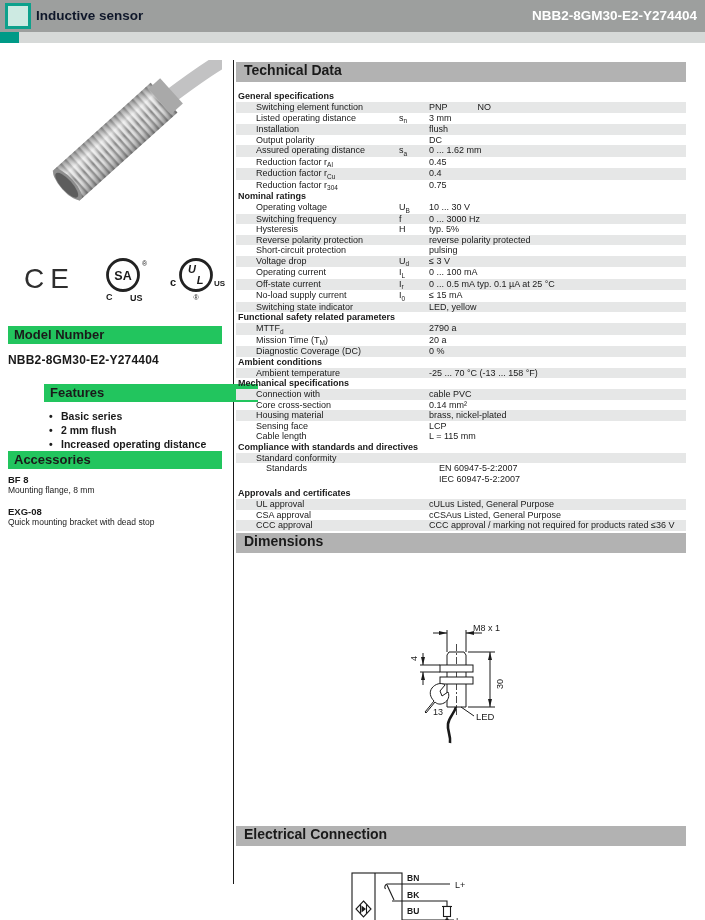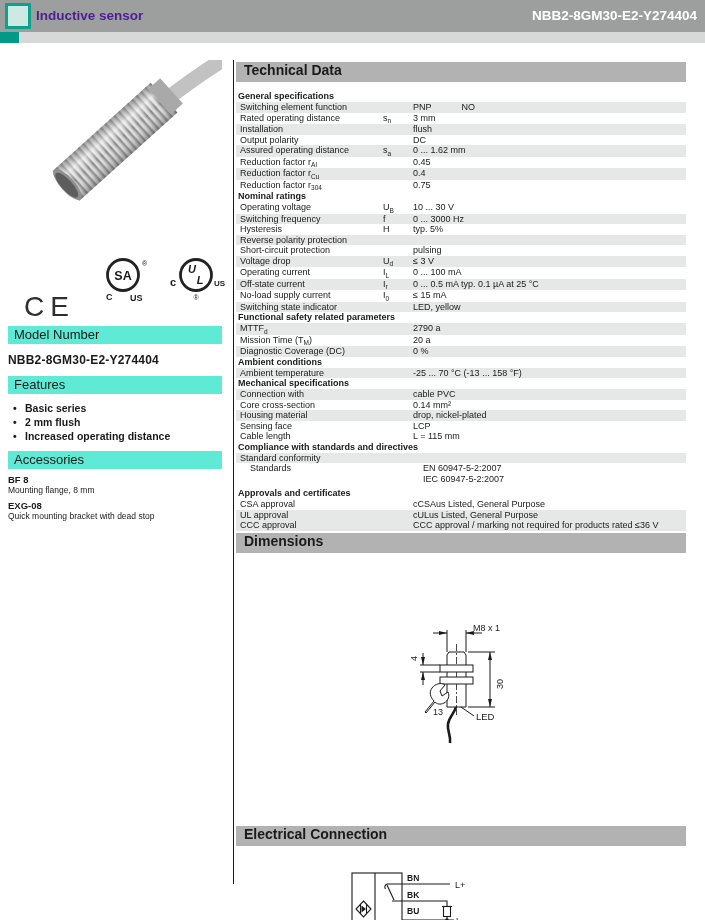--- a/index.html
+++ b/index.html
@@ -1,49 +1,49 @@
 <!DOCTYPE html>
 <html><head>
 <meta charset="utf-8">
 <style>
   html,body{margin:0;padding:0;background:#fff;}
   .page{position:relative;width:705px;height:920px;background:#fff;overflow:hidden;
         font-family:"Liberation Sans",sans-serif;color:#1a1a1a;}
   
   .topbar{position:absolute;left:0;top:0;width:705px;height:32px;background:#9d9f9e;}
   .topbar .logo{position:absolute;left:5px;top:3px;width:20px;height:20px;background:#cdeae2;border:3px solid #0da18c;}
-  .topbar .ttl{position:absolute;left:36px;top:0;line-height:32px;font-size:13.5px;font-weight:bold;color:#4c1d95;}
+  .topbar .ttl{position:absolute;left:36px;top:0;line-height:32px;font-size:13.5px;font-weight:bold;color:#0f172a;}
   .topbar .mdl{position:absolute;right:8px;top:0;line-height:32px;font-size:13.5px;font-weight:bold;color:#fff;}
   .substrip{position:absolute;left:0;top:32px;width:705px;height:11px;background:#d6d9d8;}
   .substrip .teal{position:absolute;left:0;top:0;width:19px;height:11px;background:#009a87;}
   
   .divider{position:absolute;left:233px;top:60px;width:1px;height:824px;background:#1a1a1a;}
   .leftcol{position:absolute;left:8px;top:60px;width:214px;}
   .rightcol{position:absolute;left:236px;top:62px;width:450px;}
   
   .photo{position:absolute;left:0;top:0;width:214px;height:170px;}
   .marks{position:absolute;left:0;top:195px;width:214px;height:48px;}
-  .ce{position:absolute;left:16px;top:8px;font-size:28px;font-weight:400;letter-spacing:6px;color:#2e2e2e;margin-top:28px;}
+  .ce{position:absolute;left:16px;top:8px;font-size:28px;font-weight:400;letter-spacing:6px;color:#2e2e2e;}
   .csa{position:absolute;left:90px;top:0;}
   .ulm{position:absolute;left:160px;top:0;}
   .lsec{position:absolute;left:0;width:214px;}
-  .lbar{height:18px;line-height:18px;background:#5eead4;font-size:13px;font-weight:normal;padding-left:6px;}
+  .lbar{height:18px;line-height:18px;background:#22c55e;font-size:13px;font-weight:bold;padding-left:6px;}
   .model-val{margin-top:9px;font-size:12px;font-weight:bold;letter-spacing:.2px;}
   .feat-list{margin-top:7px;}
   .feat-item{display:flex;font-size:10.5px;font-weight:bold;line-height:14px;}
   .feat-item .blt{width:12px;padding-left:5px;flex:none;}
   .acc-list{margin-top:5px;}
   .acc-name{font-size:9.5px;font-weight:bold;line-height:11px;}
   .acc-desc{font-size:8.5px;line-height:10px;}
-  .acc-item + .acc-item{margin-top:5px;}
+  .acc-item + .acc-item{margin-top:11px;}
   
   .rbar{height:20px;line-height:17px;background:#b2b2b2;font-size:14px;font-weight:bold;padding-left:8px;margin-bottom:9px;}
   .t-sec{font-weight:bold;font-size:9px;line-height:11px;padding-left:2px;}
   .t-sec.gap-top{margin-top:4px;}
-  .t-row{display:flex;min-height:10.5px;line-height:10.5px;font-size:9px;padding-left:4px;}
+  .t-row{display:flex;min-height:10.5px;line-height:10.5px;font-size:9px;padding-left:20px;}
   .t-row.shade{background:#e6e7e7;}
   .t-label{width:143px;flex:none;white-space:nowrap;overflow:hidden;}
   .t-label.ind2{padding-left:10px;}
   .t-sym{width:30px;flex:none;}
   .t-val{flex:1;white-space:nowrap;}
   .t-val .v2{margin-left:30px;}
   .sub{font-size:6.5px;position:relative;top:2.5px;}
   .dims{position:absolute;left:0;top:471px;width:450px;}
   .elec{position:absolute;left:0;top:764px;width:450px;}
   .dims svg,.elec svg{position:absolute;}
@@ -110,21 +110,21 @@
         <text x="46" y="31" font-size="8" font-weight="bold">US</text>
         <text x="28" y="45" font-size="7" text-anchor="middle">®</text>
       </svg>
     </div>
 
     <div class="lsec" style="top:266px;">
       <div class="lbar">Model Number</div>
       <div class="model-val">NBB2-8GM30-E2-Y274404</div>
     </div>
 
-    <div class="lsec" style="top:316px;">
+    <div class="lsec" style="top:324px;margin-left:36px;">
       <div class="lbar">Features</div>
       <div class="feat-list">
         <div class="feat-item">
             <span class="blt">•</span>
             <span>Basic series</span>
           </div>
         <div class="feat-item">
             <span class="blt">•</span>
             <span>2 mm flush</span>
           </div>
@@ -153,21 +153,21 @@
   <div class="rightcol">
     <div class="rbar">Technical Data</div>
     <div>
         <div class="t-sec">General specifications</div>
         <div class="t-row shade">
           <div class="t-label"><span>Switching element function</span></div>
           <div class="t-sym"></div>
           <div class="t-val"><span>PNP</span><span class="v2">NO</span></div>
         </div>
         <div class="t-row">
-          <div class="t-label"><span>Rated operating distance</span></div>
+          <div class="t-label"><span>Listed operating distance</span></div>
           <div class="t-sym"><span>s</span><span class="sub">n</span></div>
           <div class="t-val"><span>3 mm</span></div>
         </div>
         <div class="t-row shade">
           <div class="t-label"><span>Installation</span></div>
           <div class="t-sym"></div>
           <div class="t-val"><span>flush</span></div>
         </div>
         <div class="t-row">
           <div class="t-label"><span>Output polarity</span></div>
@@ -206,20 +206,21 @@
           <div class="t-val"><span>0 ... 3000 Hz</span></div>
         </div>
         <div class="t-row">
           <div class="t-label"><span>Hysteresis</span></div>
           <div class="t-sym"><span>H</span></div>
           <div class="t-val"><span>typ. 5%</span></div>
         </div>
         <div class="t-row shade">
           <div class="t-label"><span>Reverse polarity protection</span></div>
           <div class="t-sym"></div>
+          <div class="t-val"><span>reverse polarity protected</span></div>
         </div>
         <div class="t-row">
           <div class="t-label"><span>Short-circuit protection</span></div>
           <div class="t-sym"></div>
           <div class="t-val"><span>pulsing</span></div>
         </div>
         <div class="t-row shade">
           <div class="t-label"><span>Voltage drop</span></div>
           <div class="t-sym"><span>U</span><span class="sub">d</span></div>
           <div class="t-val"><span>≤ 3 V</span></div>
@@ -273,21 +274,21 @@
           <div class="t-val"><span>cable PVC</span></div>
         </div>
         <div class="t-row">
           <div class="t-label"><span>Core cross-section</span></div>
           <div class="t-sym"></div>
           <div class="t-val"><span>0.14 mm²</span></div>
         </div>
         <div class="t-row shade">
           <div class="t-label"><span>Housing material</span></div>
           <div class="t-sym"></div>
-          <div class="t-val"><span>drop, nickel-plated</span></div>
+          <div class="t-val"><span>brass, nickel-plated</span></div>
         </div>
         <div class="t-row">
           <div class="t-label"><span>Sensing face</span></div>
           <div class="t-sym"></div>
           <div class="t-val"><span>LCP</span></div>
         </div>
         <div class="t-row">
           <div class="t-label"><span>Cable length</span></div>
           <div class="t-sym"></div>
           <div class="t-val"><span>L = 115 mm</span></div>
@@ -300,29 +301,29 @@
         </div>
         <div class="t-row">
           <div class="t-label ind2"><span>Standards</span></div>
           <div class="t-sym"></div>
           <div class="t-val">
             <div>EN 60947-5-2:2007</div>
             <div>IEC 60947-5-2:2007</div>
           </div>
         </div>
         <div class="t-sec gap-top">Approvals and certificates</div>
+        <div class="t-row shade">
+          <div class="t-label"><span>UL approval</span></div>
+          <div class="t-sym"></div>
+          <div class="t-val"><span>cULus Listed, General Purpose</span></div>
+        </div>
         <div class="t-row">
           <div class="t-label"><span>CSA approval</span></div>
           <div class="t-sym"></div>
           <div class="t-val"><span>cCSAus Listed, General Purpose</span></div>
-        </div>
-        <div class="t-row shade">
-          <div class="t-label"><span>UL approval</span></div>
-          <div class="t-sym"></div>
-          <div class="t-val"><span>cULus Listed, General Purpose</span></div>
         </div>
         <div class="t-row shade">
           <div class="t-label"><span>CCC approval</span></div>
           <div class="t-sym"></div>
           <div class="t-val"><span>CCC approval / marking not required for products rated ≤36 V</span></div>
         </div>
       </div>
 
     <div class="dims">
       <div class="rbar">Dimensions</div>

